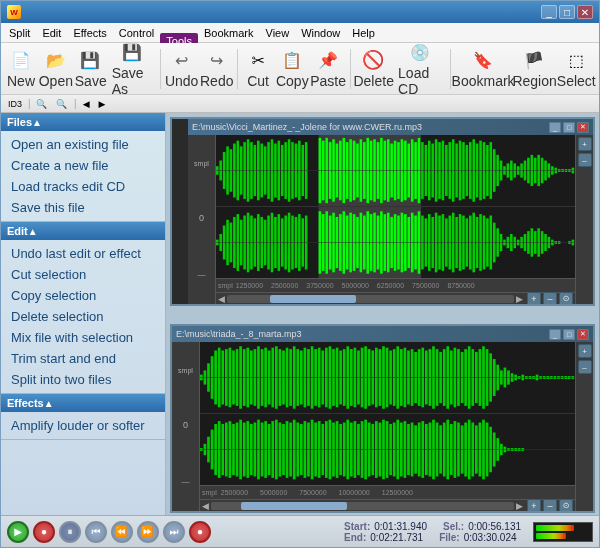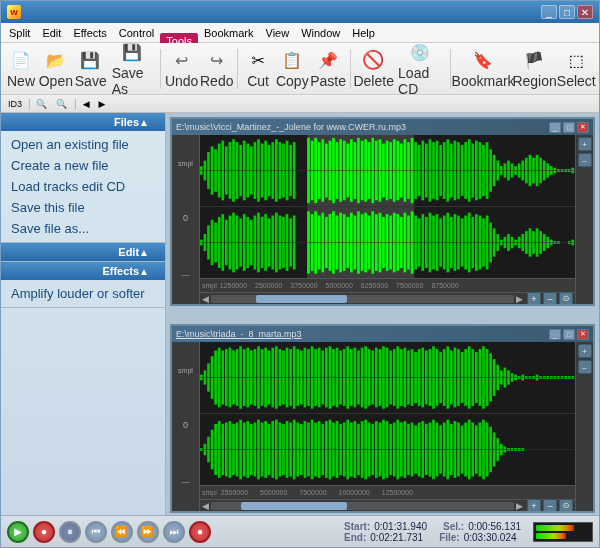--- a/index.html
+++ b/index.html
@@ -49,21 +49,21 @@
       align-items: center;
       padding: 0 2px;
       height: 20px;
     }
     .menu-item {
       padding: 2px 6px;
       font-size: 11px;
       cursor: pointer;
       border-radius: 2px;
     }
-    .menu-item.active { background: #be185d; color: white; margin-top: 16px; }
+    .menu-item.active { background: #701a75; color: white; margin-top: 16px; }
 
     
     .toolbar {
       background: linear-gradient(to bottom, #f8f8f8, #e8e8e8);
       border-bottom: 1px solid #ccc;
       display: flex;
       align-items: center;
       padding: 2px 4px;
       gap: 2px;
       height: 52px;
@@ -116,23 +116,23 @@
       overflow-y: auto;
       overflow-x: hidden;
     }
 
     .panel-section {
       border-bottom: 1px solid #a0b8c8;
     }
     .panel-header {
       background: linear-gradient(to bottom, #4a90c8, #2a6aaa);
       color: white;
-      padding: 3px 16px;
-      display: flex;
-      justify-content: flex-end;
+      padding: 3px 6px;
+      display: flex;
+      justify-content: flex-start;
       align-items: center;
       font-weight: bold;
       font-size: 11px;
       cursor: pointer;
     }
     .panel-collapse { font-size: 10px; }
     .panel-items { padding: 3px 0; }
     .panel-item {
       padding: 3px 10px;
       font-size: 13px;
@@ -427,46 +427,54 @@
       <div class="panel-section">
         <div class="panel-header">
           <span>Files</span>
           <span class="panel-collapse">▲</span>
         </div>
         <div class="panel-items">
           <div class="panel-item">Open an existing file</div>
           <div class="panel-item">Create a new file</div>
           <div class="panel-item">Load tracks edit CD</div>
           <div class="panel-item">Save this file</div>
-          <div class="panel-item">Save file as...</div>
         </div>
       </div>
 
       <div class="panel-section">
         <div class="panel-header">
           <span>Edit</span>
           <span class="panel-collapse">▲</span>
+        </div>
+        <div class="panel-items">
+          <div class="panel-item">Undo last edit or effect</div>
+          <div class="panel-item">Cut selection</div>
+          <div class="panel-item">Copy selection</div>
+          <div class="panel-item">Delete selection</div>
+          <div class="panel-item">Mix file with selection</div>
+          <div class="panel-item">Trim start and end</div>
+          <div class="panel-item">Split into two files</div>
         </div>
       </div>
 
       <div class="panel-section">
         <div class="panel-header">
           <span>Effects</span>
           <span class="panel-collapse">▲</span>
         </div>
         <div class="panel-items">
           <div class="panel-item">Amplify louder or softer</div>
         </div>
       </div>
     </div>
 
     <div class="right-content">
       <div class="wave-panels-container">
 
-        <div class="wave-panel" style="flex:1; margin-bottom:16px;">
+        <div class="wave-panel" style="flex:1; margin-bottom:16px;padding-left:16px;">
           <div class="wave-title-bar">
             <span style="font-size:9px;">E:\music\Vicci_Martinez_-_Jolene for www.CWER.ru.mp3</span>
             <div class="wave-title-controls">
               <div class="wave-ctrl-btn">_</div>
               <div class="wave-ctrl-btn">□</div>
               <div class="wave-ctrl-btn red">✕</div>
             </div>
           </div>
           <div class="wave-body">
             <div class="wave-scale">
@@ -728,21 +736,21 @@
             </div>
             <div class="wave-toolbar-right">
               <div class="wave-tool-btn">+</div>
               <div class="wave-tool-btn">–</div>
             </div>
           </div>
         </div>
 
         <div class="wave-panel" style="flex:1; margin-top:2px;">
           <div class="wave-title-bar">
-            <span style="font-size:9px;text-decoration:underline;">E:\music\triada_-_8_marta.mp3</span>
+            <span style="font-size:9px;">E:\music\triada_-_8_marta.mp3</span>
             <div class="wave-title-controls">
               <div class="wave-ctrl-btn">_</div>
               <div class="wave-ctrl-btn">□</div>
               <div class="wave-ctrl-btn red">✕</div>
             </div>
           </div>
           <div class="wave-body">
             <div class="wave-scale">
               <span style="font-size:7px;">smpl</span>
               <span>0</span>

